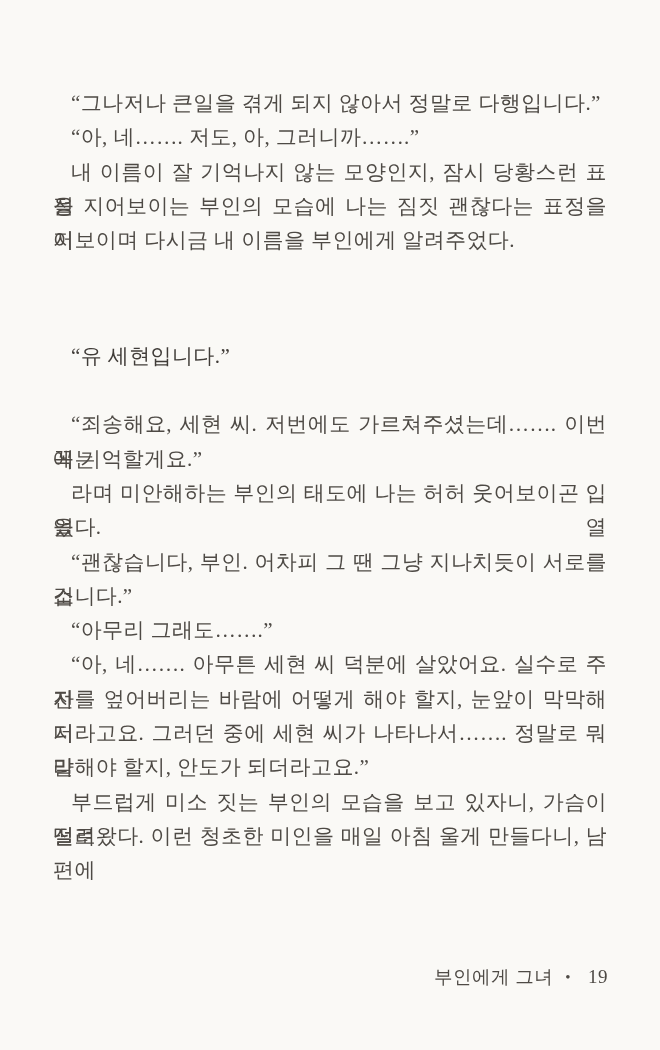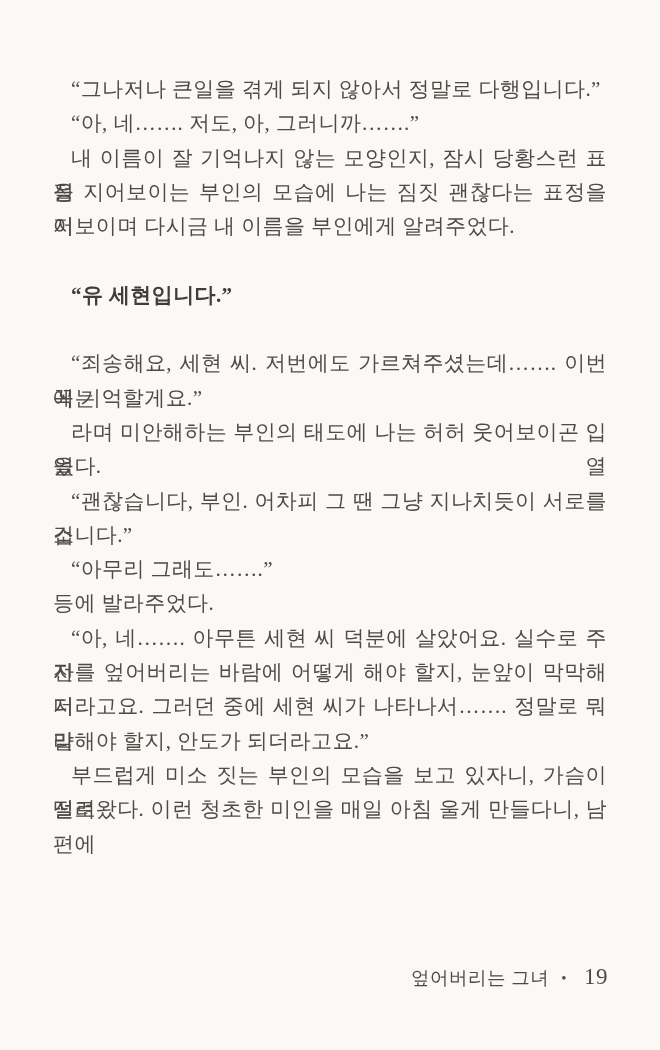--- a/index.html
+++ b/index.html
@@ -13,42 +13,43 @@
     height: 1050px;
     background: var(--page-bg, #faf9f6);
     color: var(--text-color, #4e4a45);
     font-family: "Liberation Serif", "DejaVu Serif", serif;
     overflow: hidden;
     box-sizing: border-box;
   }
   .text-block {
     position: absolute;
     left: 53px;
-    top: 72px;
+    top: 86px;
     width: 554px;
   }
   .line {
     height: 34.3px;
     line-height: 34.3px;
     font-size: 21px;
     letter-spacing: 0.4px;
     white-space: nowrap;
     overflow: visible;
   }
   .line.fill {
     white-space: normal;
     text-align: justify;
     text-align-last: justify;
   }
   .line.indent {
     text-indent: 18px;
   }
   .line.bold {
-    font-weight: bold;
+    font-weight: normal;
     color: var(--text-bold-color, #403c38);
+    margin-top: 47px;
   }
   .line.blank {
     
   }
   .footer {
     position: absolute;
     right: 52px;
     top: 964px;
     font-size: 18.5px;
     letter-spacing: 0.5px;
@@ -56,21 +57,21 @@
   }
   .footer .dot {
     display: inline-block;
     margin: 0 11px 0 12px;
     font-size: 15px;
     vertical-align: 1px;
   }
   .footer .pagenum {
     display: inline-block;
     margin-left: 6px;
-    font-size: 23px;
+    font-size: 19px;
   }
 </style>
 </head>
 <body>
 
 <div class="page">
 
   <div class="text-block" id="text-block">
       <div class="line indent">“그나저나 큰일을 겪게 되지 않아서 정말로 다행입니다.”</div>
       <div class="line indent">“아, 네……. 저도, 아, 그러니까…….”</div>
@@ -80,26 +81,25 @@
       <div class="line blank"></div>
       <div class="line indent bold">“유 세현입니다.”</div>
       <div class="line blank"></div>
       <div class="line indent fill">“죄송해요, 세현 씨. 저번에도 가르쳐주셨는데……. 이번에는</div>
       <div class="line">꼭 기억할게요.”</div>
       <div class="line indent fill">라며 미안해하는 부인의 태도에 나는 허허 웃어보이곤 입을 열</div>
       <div class="line">었다.</div>
       <div class="line indent fill">“괜찮습니다, 부인. 어차피 그 땐 그냥 지나치듯이 서로를 소</div>
       <div class="line">겁니다.”</div>
       <div class="line indent">“아무리 그래도…….”</div>
-      <div class="line">등에 발라주었다.</div>
       <div class="line indent fill">“아, 네……. 아무튼 세현 씨 덕분에 살았어요. 실수로 주전</div>
       <div class="line fill">자를 엎어버리는 바람에 어떻게 해야 할지, 눈앞이 막막해지</div>
       <div class="line fill">더라고요. 그러던 중에 세현 씨가 나타나서……. 정말로 뭐라</div>
       <div class="line">말해야 할지, 안도가 되더라고요.”</div>
       <div class="line indent fill">부드럽게 미소 짓는 부인의 모습을 보고 있자니, 가슴이 절로</div>
       <div class="line fill">떨려왔다. 이런 청초한 미인을 매일 아침 울게 만들다니, 남편에</div>
     </div>
 
   <div class="footer">
-    <span class="title">엎어버리는 그녀</span><span class="dot">•</span><span class="pagenum">19</span>
+    <span class="title">부인에게 그녀</span><span class="dot">•</span><span class="pagenum">19</span>
   </div>
 
 </div>
 
 </body></html>

